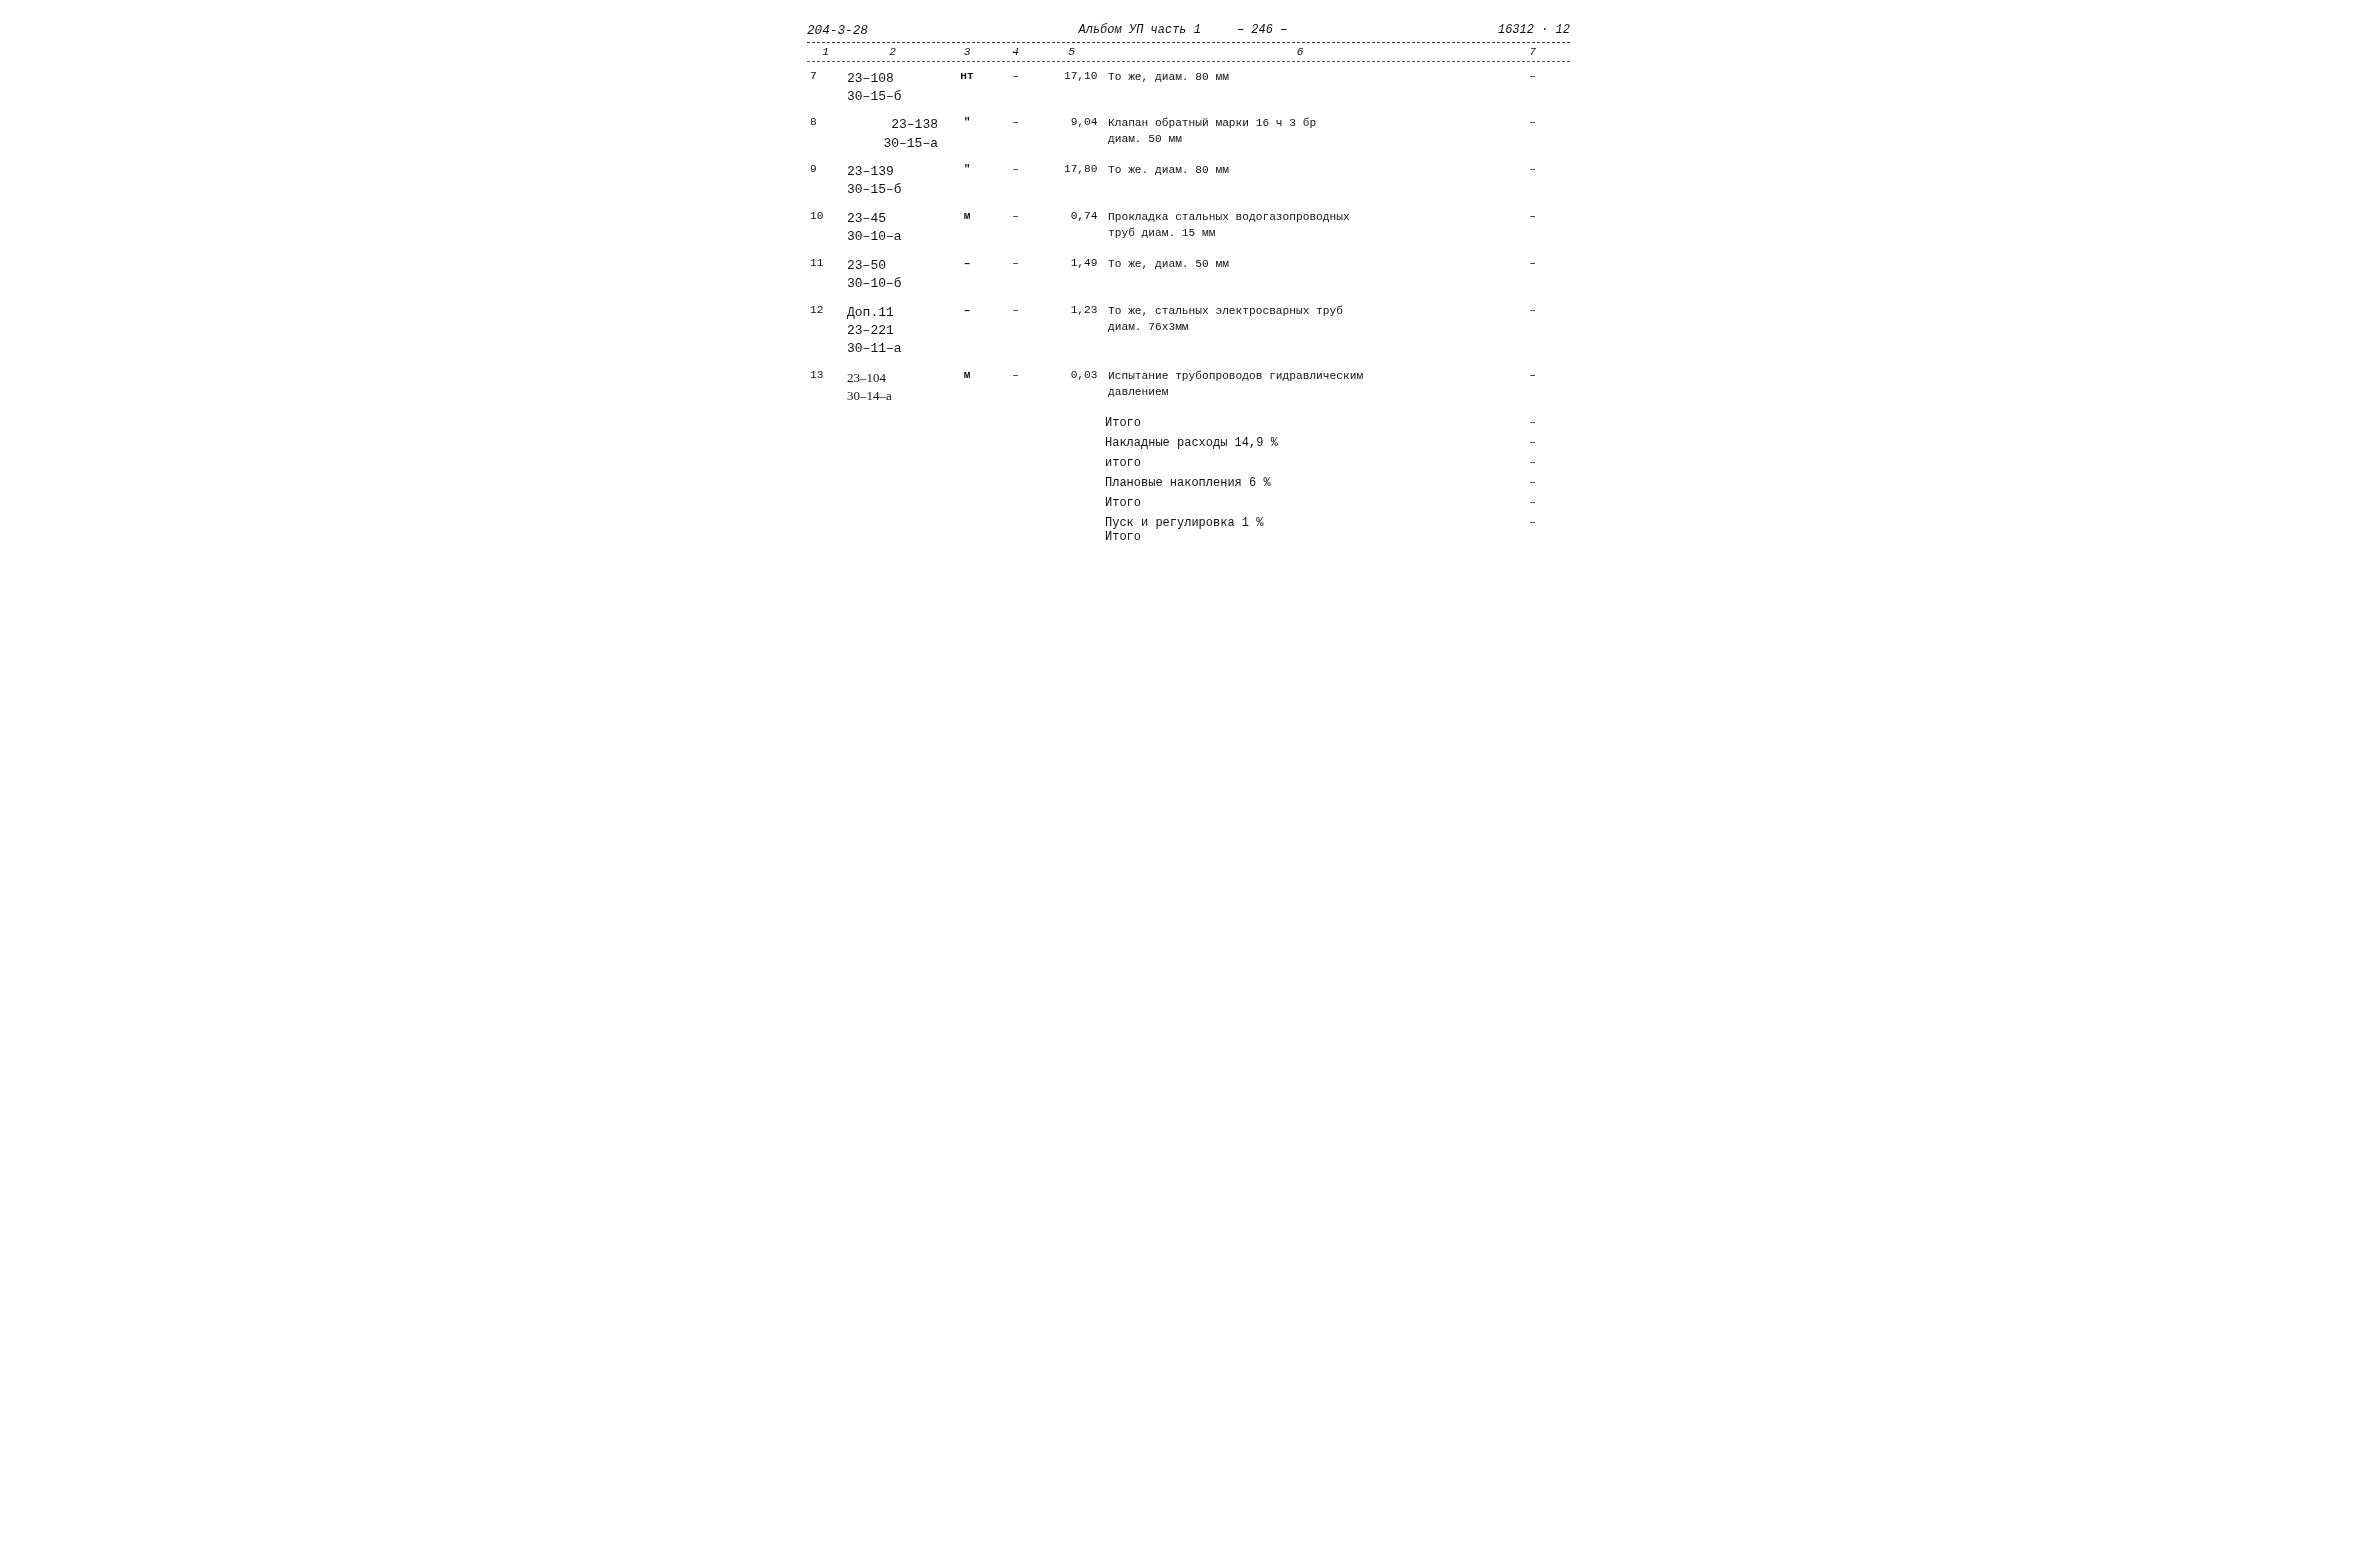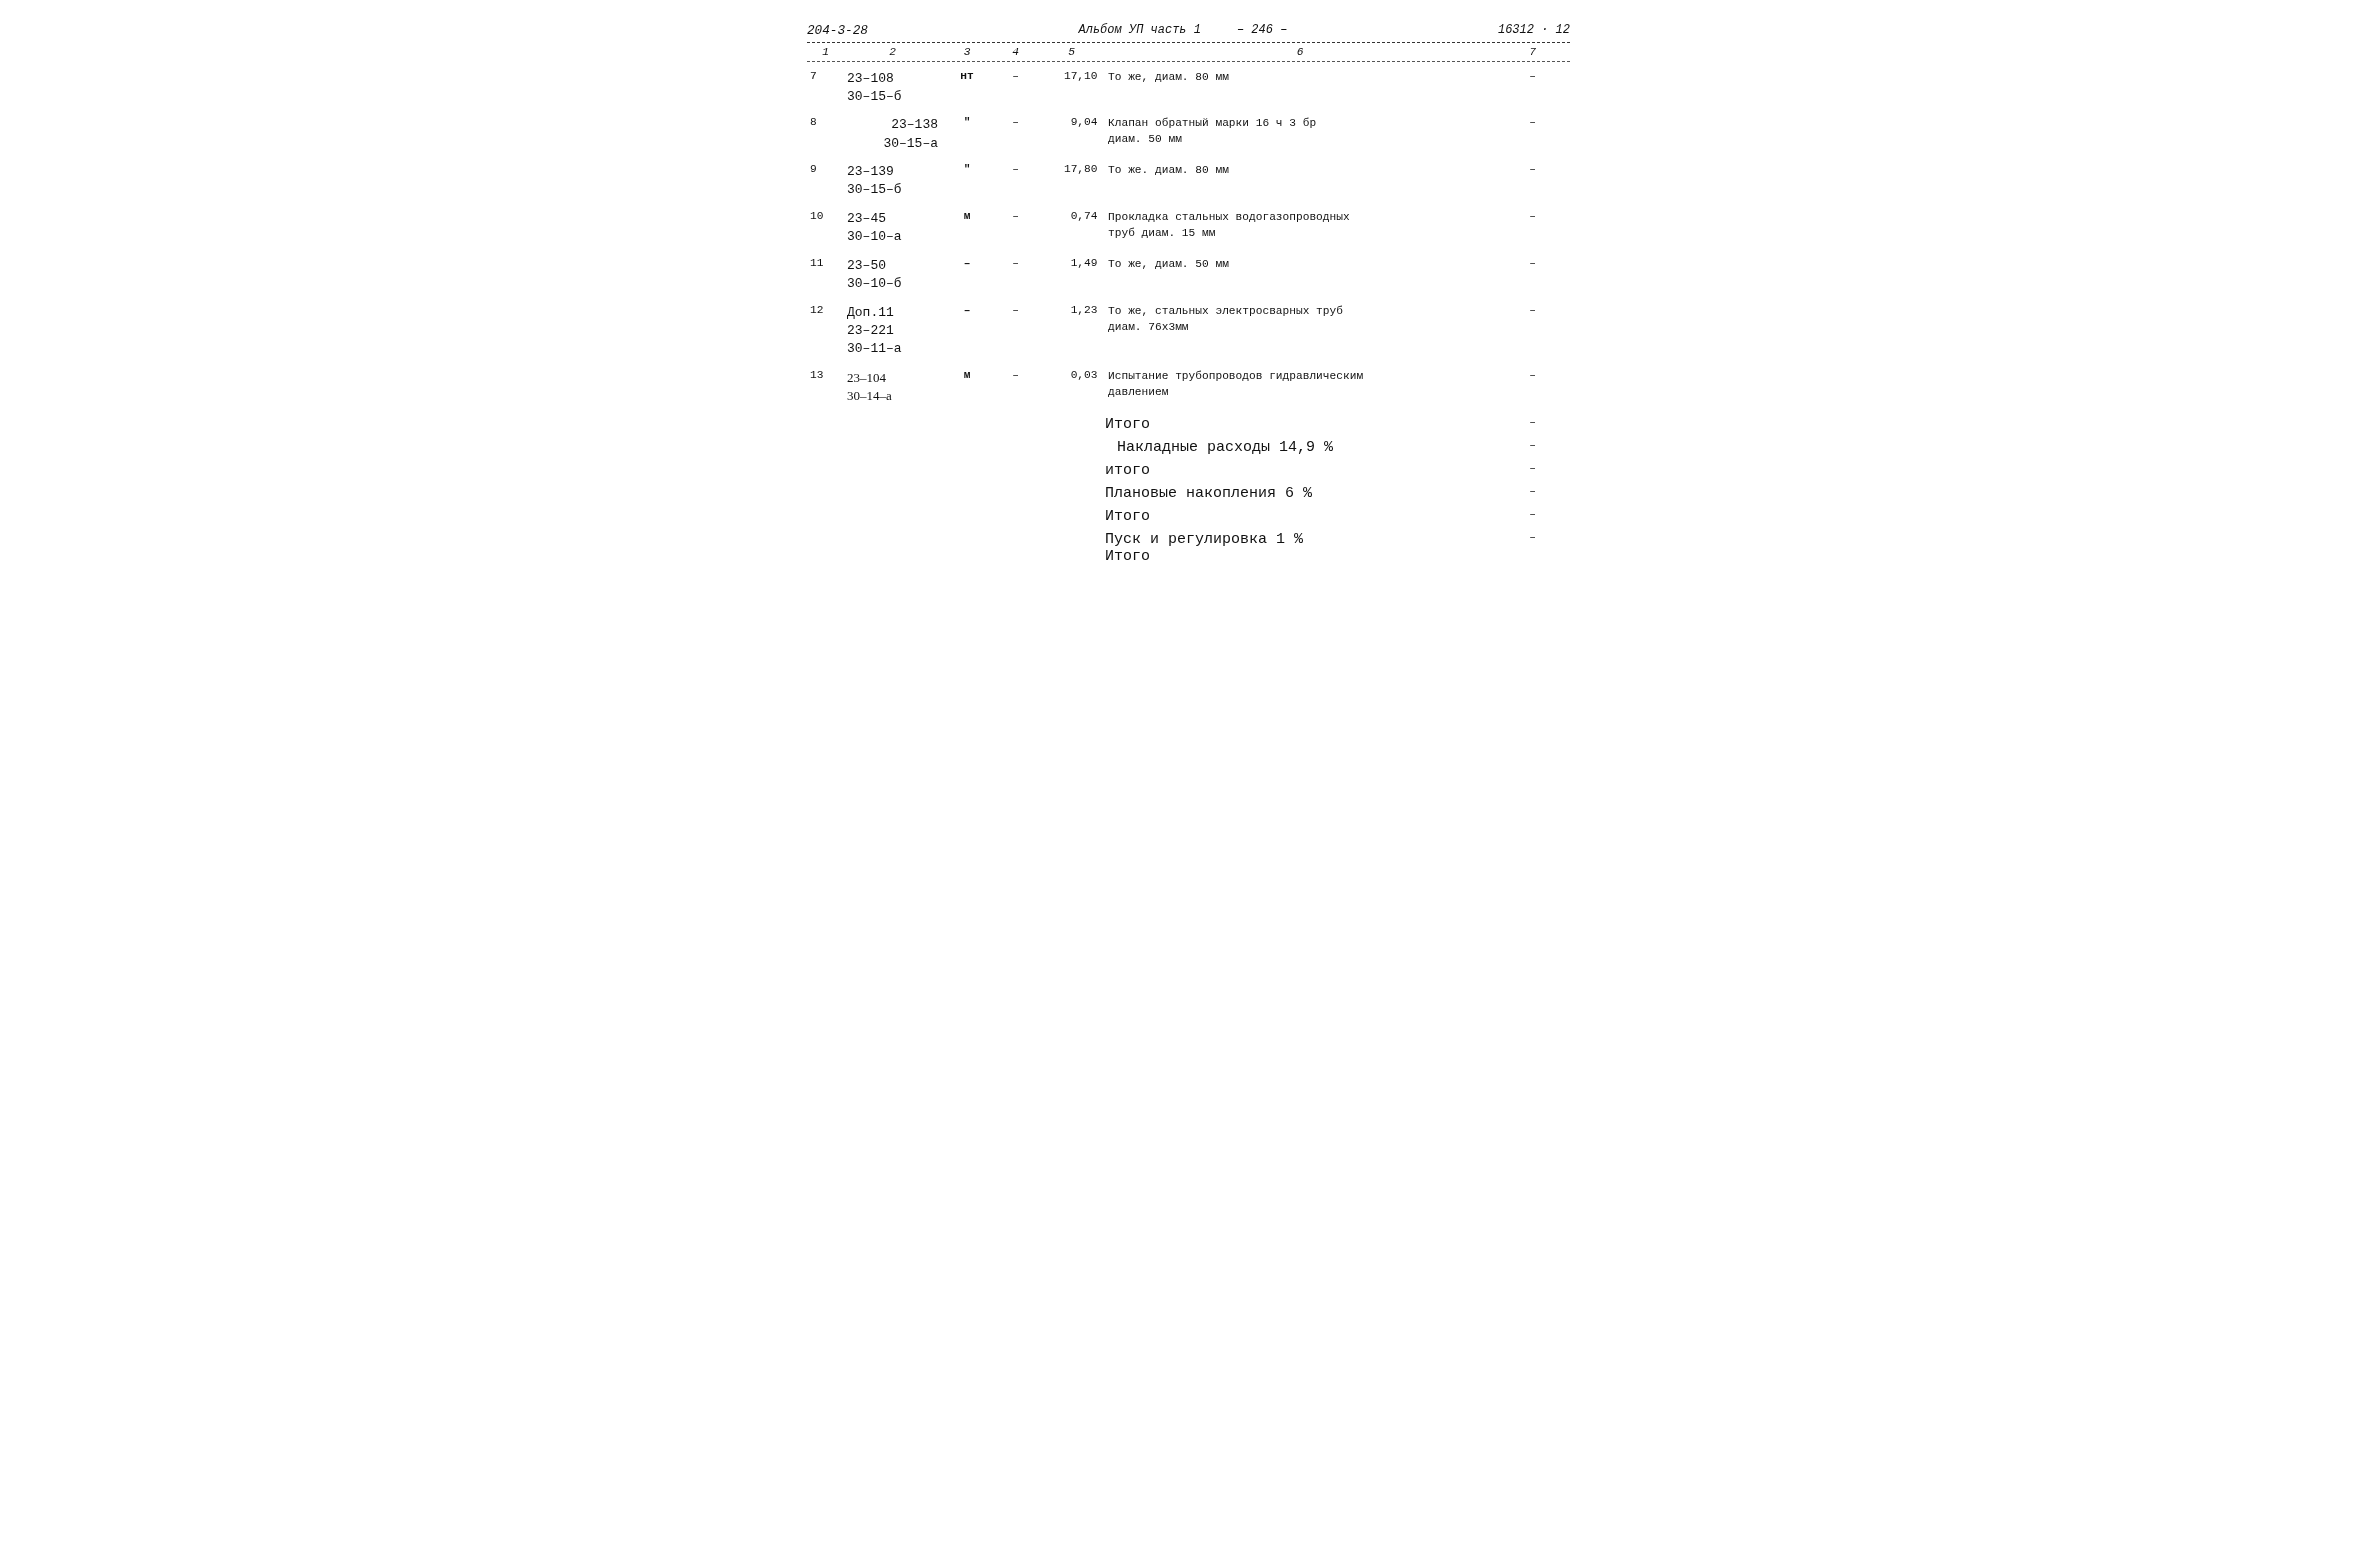--- a/index.html
+++ b/index.html
@@ -72,21 +72,21 @@
     .cell-right { text-align: center; }
 
     .summary-row {
       display: grid;
       grid-template-columns: 37px 97px 52px 45px 67px 1fr 75px;
       margin-bottom: 6px;
     }
 
     .summary-label {
       grid-column: 6;
-      font-size: 15px;
+      font-size: 12px;
     }
 
     .summary-dash {
       grid-column: 7;
       text-align: center;
     }
 
     .bold-unit {
       font-weight: bold;
       font-size: 11.2px;
@@ -201,21 +201,21 @@
     <div style="grid-column:5"></div>
     <div class="summary-label" style="white-space:pre-line;">Итого</div>
     <div class="summary-dash">–</div>
   </div>
     <div class="summary-row">
     <div style="grid-column:1"></div>
     <div style="grid-column:2"></div>
     <div style="grid-column:3"></div>
     <div style="grid-column:4"></div>
     <div style="grid-column:5"></div>
-    <div class="summary-label" style="white-space:pre-line;margin-left:12px;">Накладные расходы 14,9 %</div>
+    <div class="summary-label" style="white-space:pre-line;">Накладные расходы 14,9 %</div>
     <div class="summary-dash">–</div>
   </div>
     <div class="summary-row">
     <div style="grid-column:1"></div>
     <div style="grid-column:2"></div>
     <div style="grid-column:3"></div>
     <div style="grid-column:4"></div>
     <div style="grid-column:5"></div>
     <div class="summary-label" style="white-space:pre-line;">итого</div>
     <div class="summary-dash">–</div>

